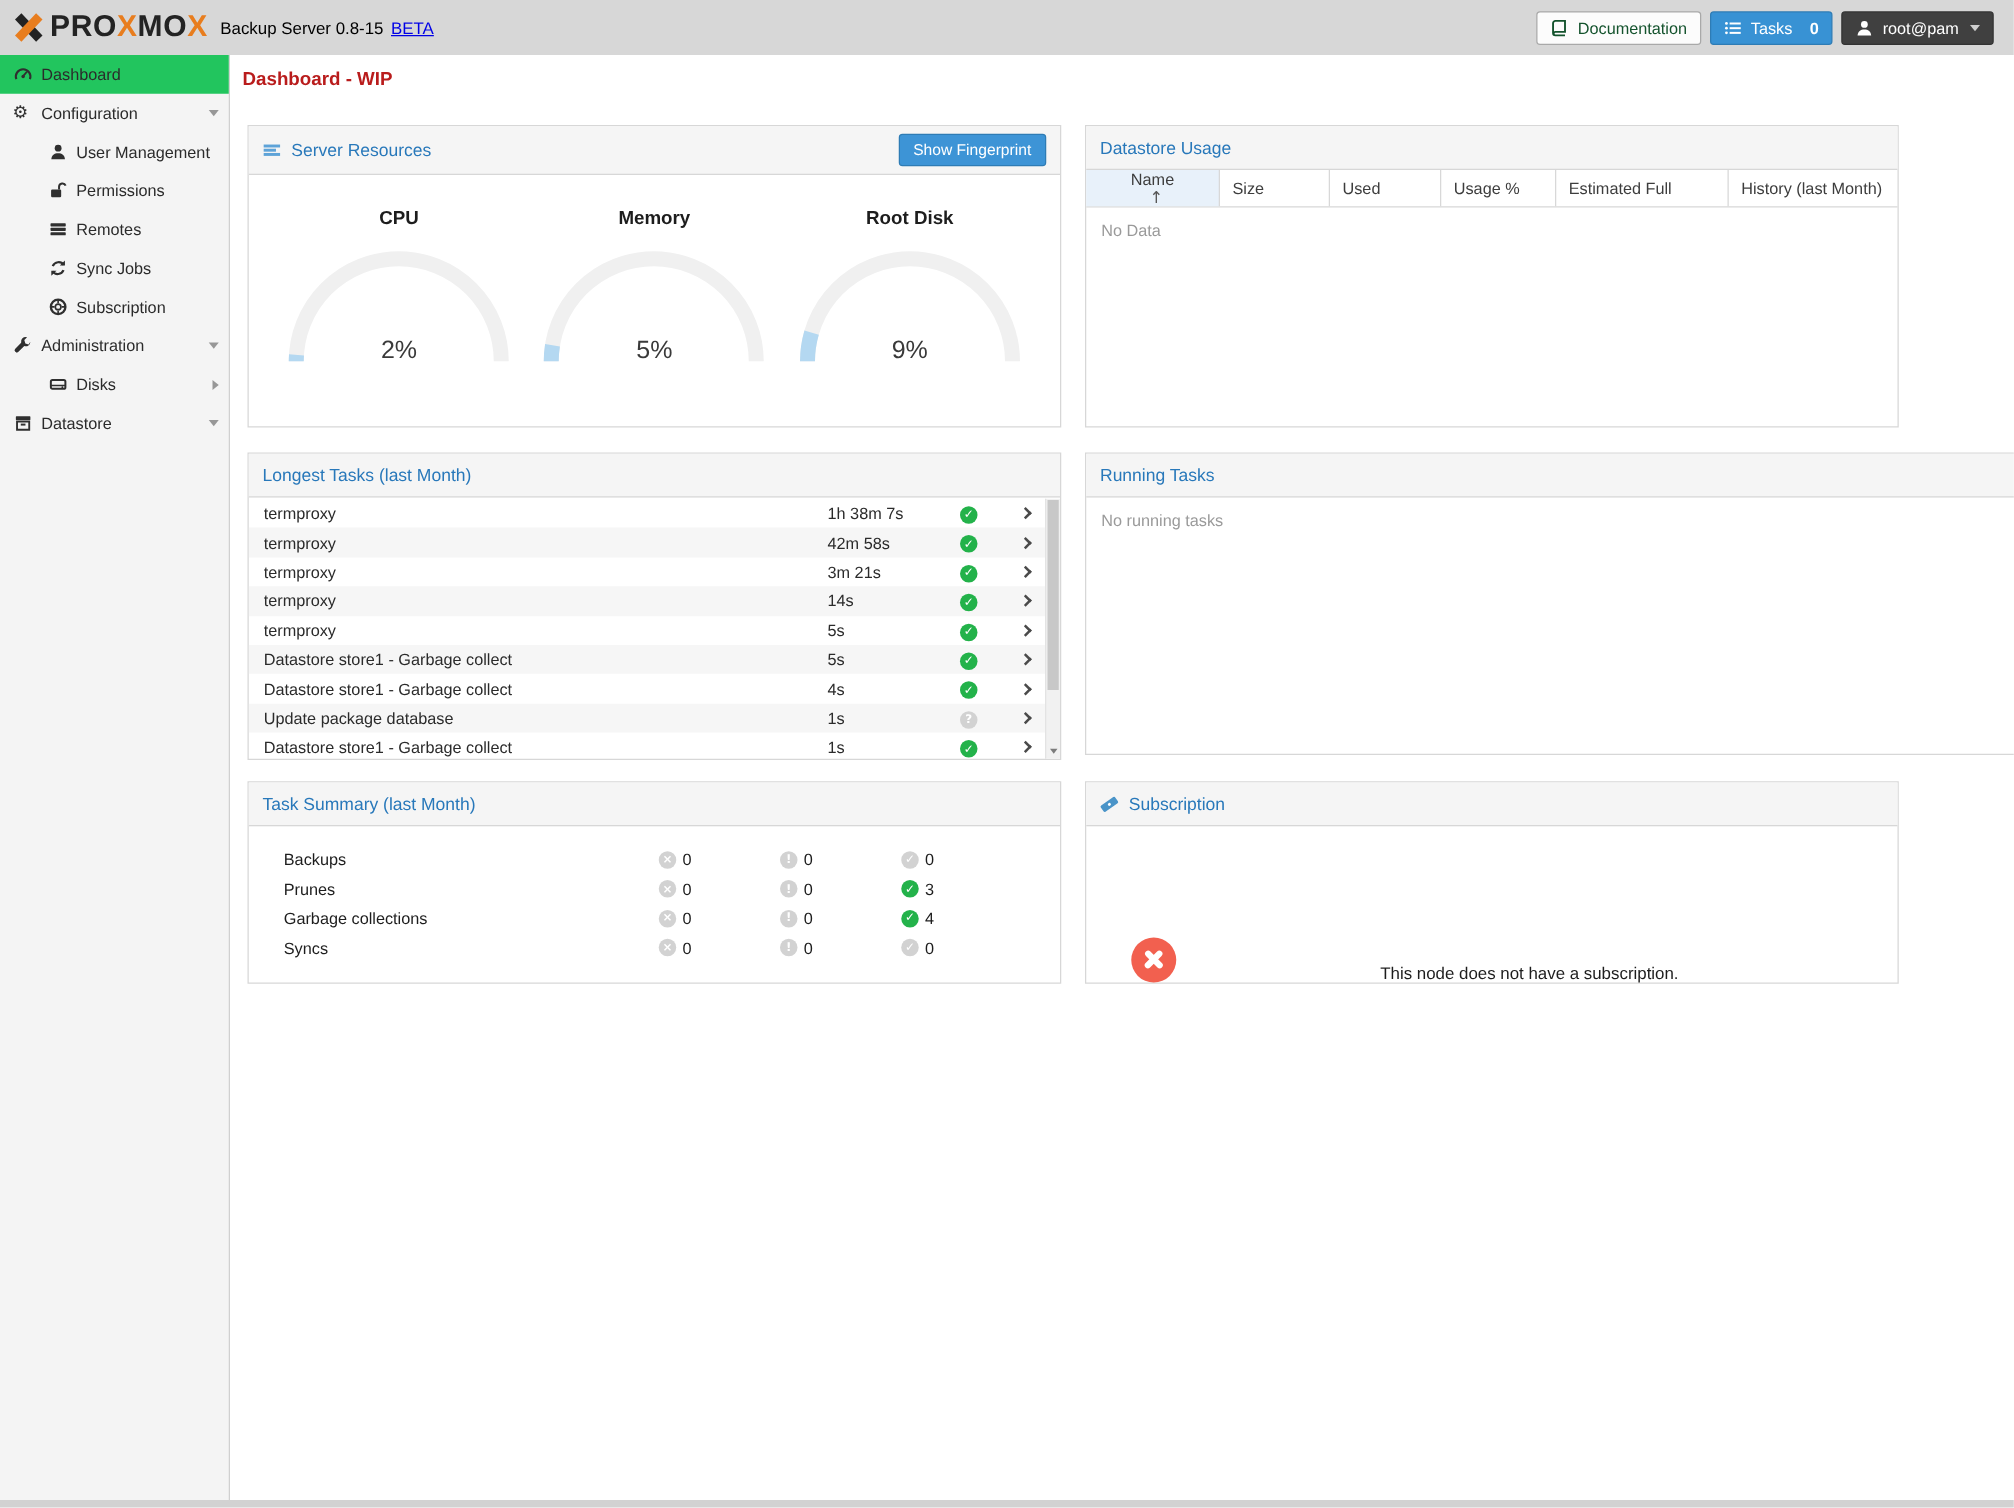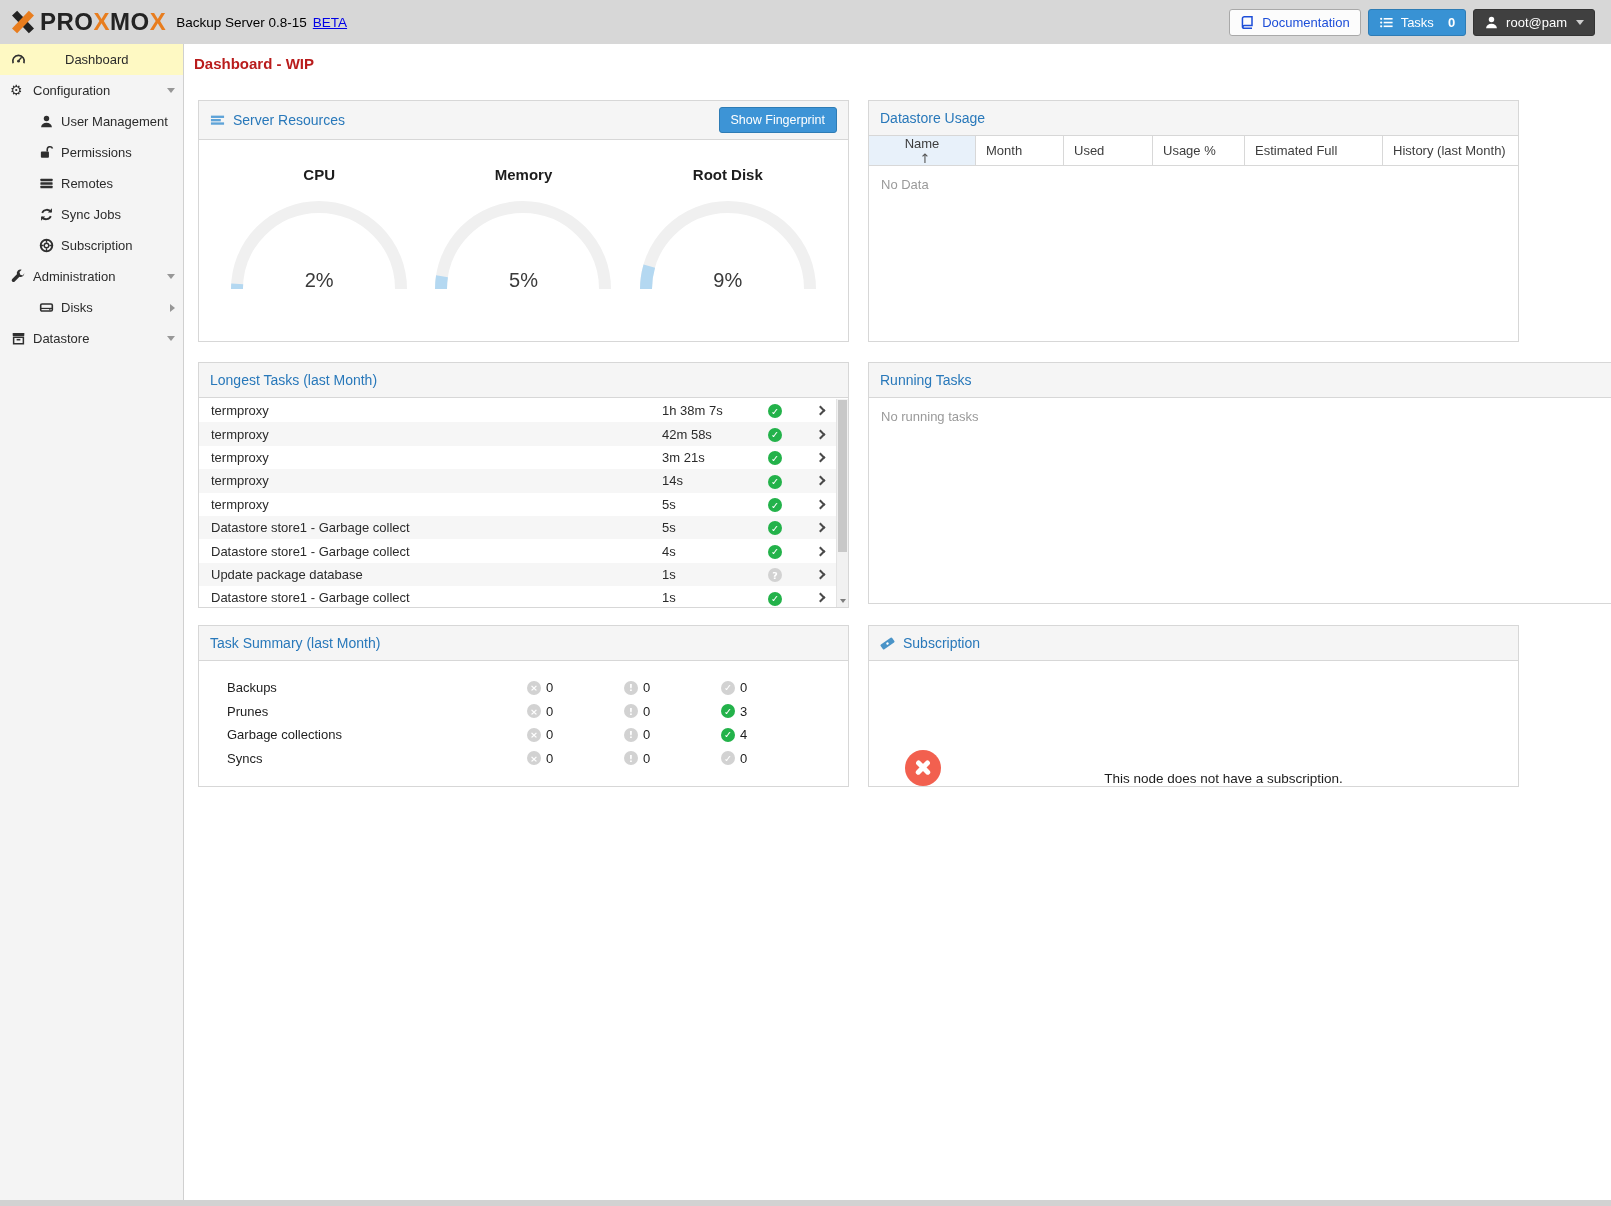--- a/index.html
+++ b/index.html
@@ -11,30 +11,30 @@
   .topbar { position:absolute; top:0; left:0; right:0; height:44px; background:#d7d7d7; display:flex; align-items:center; padding:0 16px 0 8px; }
   .logo { display:flex; align-items:center; }
   .logo-mark { width:30px; height:30px; margin-right:2px; }
   .logo-word { font-weight:bold; font-size:24px; letter-spacing:.5px; color:#232323; }
   .logo-word .lx { color:#e87d1e; }
   .prod-name { margin-left:10px; font-size:13.5px; color:#000; }
   .beta-link { margin-left:6px; color:#0000e6; text-decoration:underline; font-size:13.5px; cursor:pointer; }
   .tb-spacer { flex:1; }
   .tb-btn { height:27px; display:inline-flex; align-items:center; border-radius:3px; padding:0 10px; margin-left:7px; cursor:pointer; font-size:13px; }
   .tb-btn .icn { margin-right:7px; }
-  .btn-doc { background:#fcfcfc; border:1px solid #a9a9a9; color:#1d4ed8; }
+  .btn-doc { background:#fcfcfc; border:1px solid #a9a9a9; color:#14532d; }
   .btn-tasks { background:#3892d4; border:1px solid #2e7cb5; color:#fff; }
   .btn-tasks .badge { font-weight:bold; margin-left:14px; }
   .btn-user { background:#404040; border:1px solid #333; color:#fff; }
   .caret-down { width:0; height:0; border-left:4.5px solid transparent; border-right:4.5px solid transparent; border-top:5px solid #cfcfcf; margin-left:9px; }
 
   
   .sidebar { position:absolute; top:44px; left:0; width:184px; bottom:6px; background:#f4f4f4; border-right:1px solid #d0d0d0; padding-top:0; }
   .si { height:31px; display:flex; align-items:center; padding:0 8px 0 10px; cursor:pointer; }
-  .si.sel { background:#fef9c3;gap:32px; }
+  .si.sel { background:#22c55e; }
   .si.sub { padding-left:38px; }
   .si .icn { width:17px; margin-right:6px; color:#2f2f2f; }
   .si-label { flex:1; }
   .exp { display:block; }
   .exp-down { width:0; height:0; border-left:4.5px solid transparent; border-right:4.5px solid transparent; border-top:5px solid #979797; }
   .exp-right { width:0; height:0; border-top:4.5px solid transparent; border-bottom:4.5px solid transparent; border-left:5px solid #979797; }
 
   
   .main { position:absolute; left:185px; top:44px; right:0; bottom:6px; background:#fff; overflow:hidden; }
   .page-title { padding:11px 0 0 9px; color:#b91c1c; font-size:15px;font-weight:bold; }
@@ -303,21 +303,21 @@
     <div class="panel p-dsusage">
       <div class="panel-hd hd36">
         <span>Datastore Usage</span>
       </div>
       <div class="dtable-hd" id="ds-cols">
           <div class="dth sorted" style="width: 107px; flex-direction: column;">
             <span>Name</span>
             <span class="arrow">↑</span>
           </div>
           <div class="dth" style="width: 88px;">
-            <span>Month</span>
+            <span>Size</span>
           </div>
           <div class="dth" style="width: 89px;">
             <span>Used</span>
           </div>
           <div class="dth" style="width: 92px;">
             <span>Usage %</span>
           </div>
           <div class="dth" style="width: 138px;">
             <span>Estimated Full</span>
           </div>

